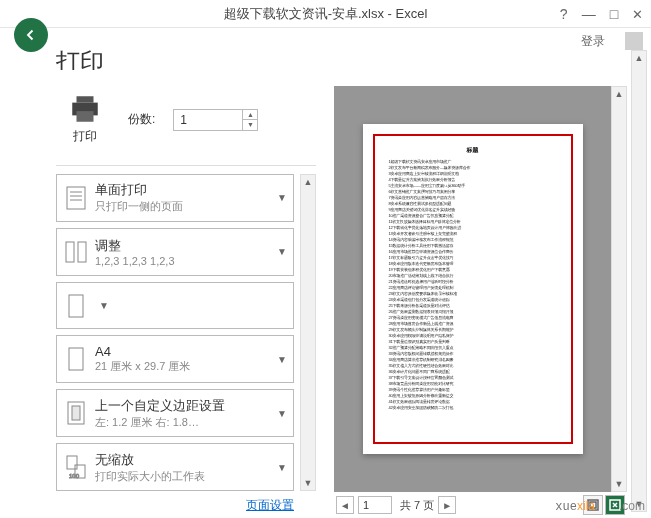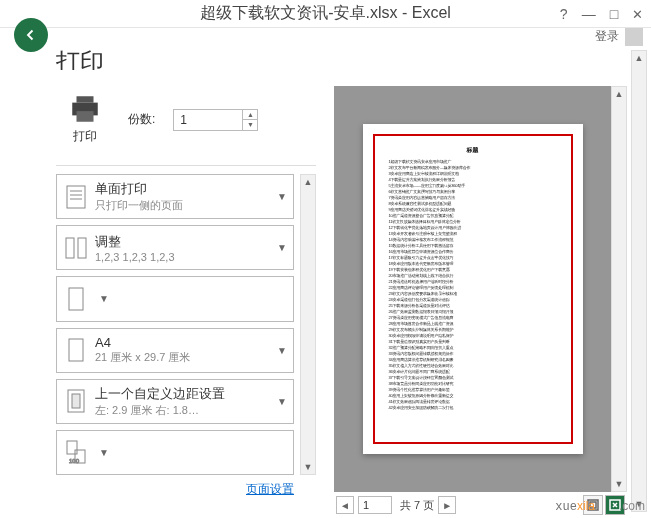--- a/index.html
+++ b/index.html
@@ -1,22 +1,22 @@
 <!DOCTYPE html>
 <html><head>
 <meta charset="utf-8">
 <style>
 * { box-sizing: border-box; margin: 0; padding: 0; font-family: "Microsoft YaHei", sans-serif; }
 body { width: 651px; height: 518px; background: #fff; overflow: hidden; position: relative; }
 .titlebar { height: 28px; background: #fff; border-bottom: 1px solid #e5e5e5; display: flex; align-items: center; justify-content: center; position: relative; }
-.titlebar-title { font-size: 16px; color: #444; }
+.titlebar-title { font-size: 13px; color: #444; }
 .titlebar-right { position: absolute; right: 8px; top: 0; display: flex; align-items: center; gap: 14px; height: 28px; }
 .titlebar-btn { font-size: 14px; color: #666; cursor: pointer; }
 .titlebar-btn.close { font-size: 13px; }
-.loginrow { height: 22px; display: flex; justify-content: flex-end; align-items: flex-start; padding-right: 8px; gap: 6px; }
+.loginrow { height: 22px; display: flex; justify-content: flex-end; align-items: flex-end; padding-right: 8px; gap: 20px; }
 .login-text { font-size: 12px; color: #666; }
 .avatar { width: 18px; height: 18px; background: #d0d0d0; }
 .backbtn { position: absolute; left: 14px; top: 18px; width: 34px; height: 34px; border-radius: 50%; background: #217346; display: flex; align-items: center; justify-content: center; cursor: pointer; }
 .backbtn svg { width: 18px; height: 18px; fill: #fff; }
 .page-title { position: absolute; left: 56px; top: 46px; font-size: 24px; color: #333; font-weight: 300; overflow: hidden; height: 24px; }
 .main { position: absolute; left: 56px; top: 86px; right: 24px; bottom: 0; display: flex; }
 .leftcol { width: 260px; display: flex; flex-direction: column; }
 .printrow { display: flex; align-items: center; gap: 18px; padding: 4px 4px 12px 4px; }
 .printbtn { display: flex; flex-direction: column; align-items: center; gap: 4px; cursor: pointer; padding: 4px 8px; }
 .printbtn svg { width: 34px; height: 30px; fill: #444; }
@@ -32,21 +32,21 @@
 .options-list { flex: 1; display: flex; flex-direction: column; gap: 6px; padding-right: 6px; }
 .opt { border: 1px solid #bbb; height: 54px; display: flex; align-items: center; padding: 0 6px; cursor: pointer; background: #fff; }
 .opt-icon { width: 26px; height: 30px; display: flex; align-items: center; justify-content: center; margin-right: 6px; flex-shrink: 0; }
 .opt-icon svg { width: 24px; height: 28px; fill: none; stroke: #888; stroke-width: 1; }
 .opt-text { flex: 1; overflow: hidden; }
 .opt-title { font-size: 13px; color: #333; white-space: nowrap; overflow: hidden; text-overflow: ellipsis; }
 .opt-sub { font-size: 11px; color: #888; white-space: nowrap; overflow: hidden; text-overflow: ellipsis; }
 .opt-caret { font-size: 10px; color: #666; margin-left: 4px; }
 .options-scroll { width: 16px; background: #f1f1f1; border: 1px solid #ddd; display: flex; flex-direction: column; justify-content: space-between; align-items: center; }
 .options-scroll div { font-size: 9px; color: #666; cursor: pointer; padding: 2px 0; }
-.pagelink { font-size: 12px; color: #0066cc; text-align: right; padding: 6px 22px 20px 0; cursor: pointer; text-decoration: underline; }
+.pagelink { font-size: 12px; color: #0066cc; text-align: right; padding: 6px 22px 4px 0; cursor: pointer; text-decoration: underline; }
 .preview { flex: 1; margin-left: 18px; display: flex; flex-direction: column; }
 .preview-area { flex: 1; display: flex; position: relative; }
 .preview-page { flex: 1; background: #969696; display: flex; align-items: center; justify-content: center; padding: 8px; }
 .page { background: #fff; width: 220px; height: 330px; box-shadow: 0 2px 6px rgba(0,0,0,.3); padding: 10px; }
 .page-inner { border: 2px solid #cc0000; height: 100%; padding: 10px 14px; }
 .page-heading { font-size: 6px; font-weight: bold; text-align: center; margin-bottom: 4px; }
 .page-lines { font-size: 4px; line-height: 6px; color: #222; letter-spacing: -0.2px; text-align: left; word-break: break-all; }
 .preview-vscroll { width: 16px; background: #f1f1f1; border: 1px solid #ddd; display: flex; flex-direction: column; justify-content: space-between; align-items: center; }
 .preview-vscroll div { font-size: 9px; color: #666; cursor: pointer; padding: 2px 0; }
 .preview-bottom { height: 26px; display: flex; align-items: center; justify-content: space-between; padding: 0 2px; }
@@ -174,33 +174,37 @@
 
         <div class="opt">
           <div class="opt-icon">
               <svg viewBox="0 0 24 28">
                 <rect x="4" y="3" width="16" height="22"></rect>
                 <rect x="8" y="7" width="8" height="14" fill="#888" fill-opacity=".2"></rect>
               </svg>
             </div>
           <div class="opt-text">
             <div class="opt-title">上一个自定义边距设置</div>
-            <div class="opt-sub">左: 2.9 厘米    右: 1.8…</div>
+            <div class="opt-sub">左: 1.2 厘米    右: 1.8…</div>
           </div>
           <span class="opt-caret">▼</span>
         </div>
 
         <div class="opt">
           <div class="opt-icon">
               <svg viewBox="0 0 24 28">
                 <rect x="3" y="3" width="10" height="13"></rect>
                 <rect x="11" y="12" width="10" height="13"></rect>
                 <text x="5" y="25" font-size="6" fill="#888">100</text>
               </svg>
             </div>
+          <div class="opt-text">
+            <div class="opt-title">无缩放</div>
+            <div class="opt-sub">打印实际大小的工作表</div>
+          </div>
           <span class="opt-caret">▼</span>
         </div>
 
       </div>
       <div class="options-scroll">
         <div>▲</div>
         <div>▼</div>
       </div>
     </div>
 

